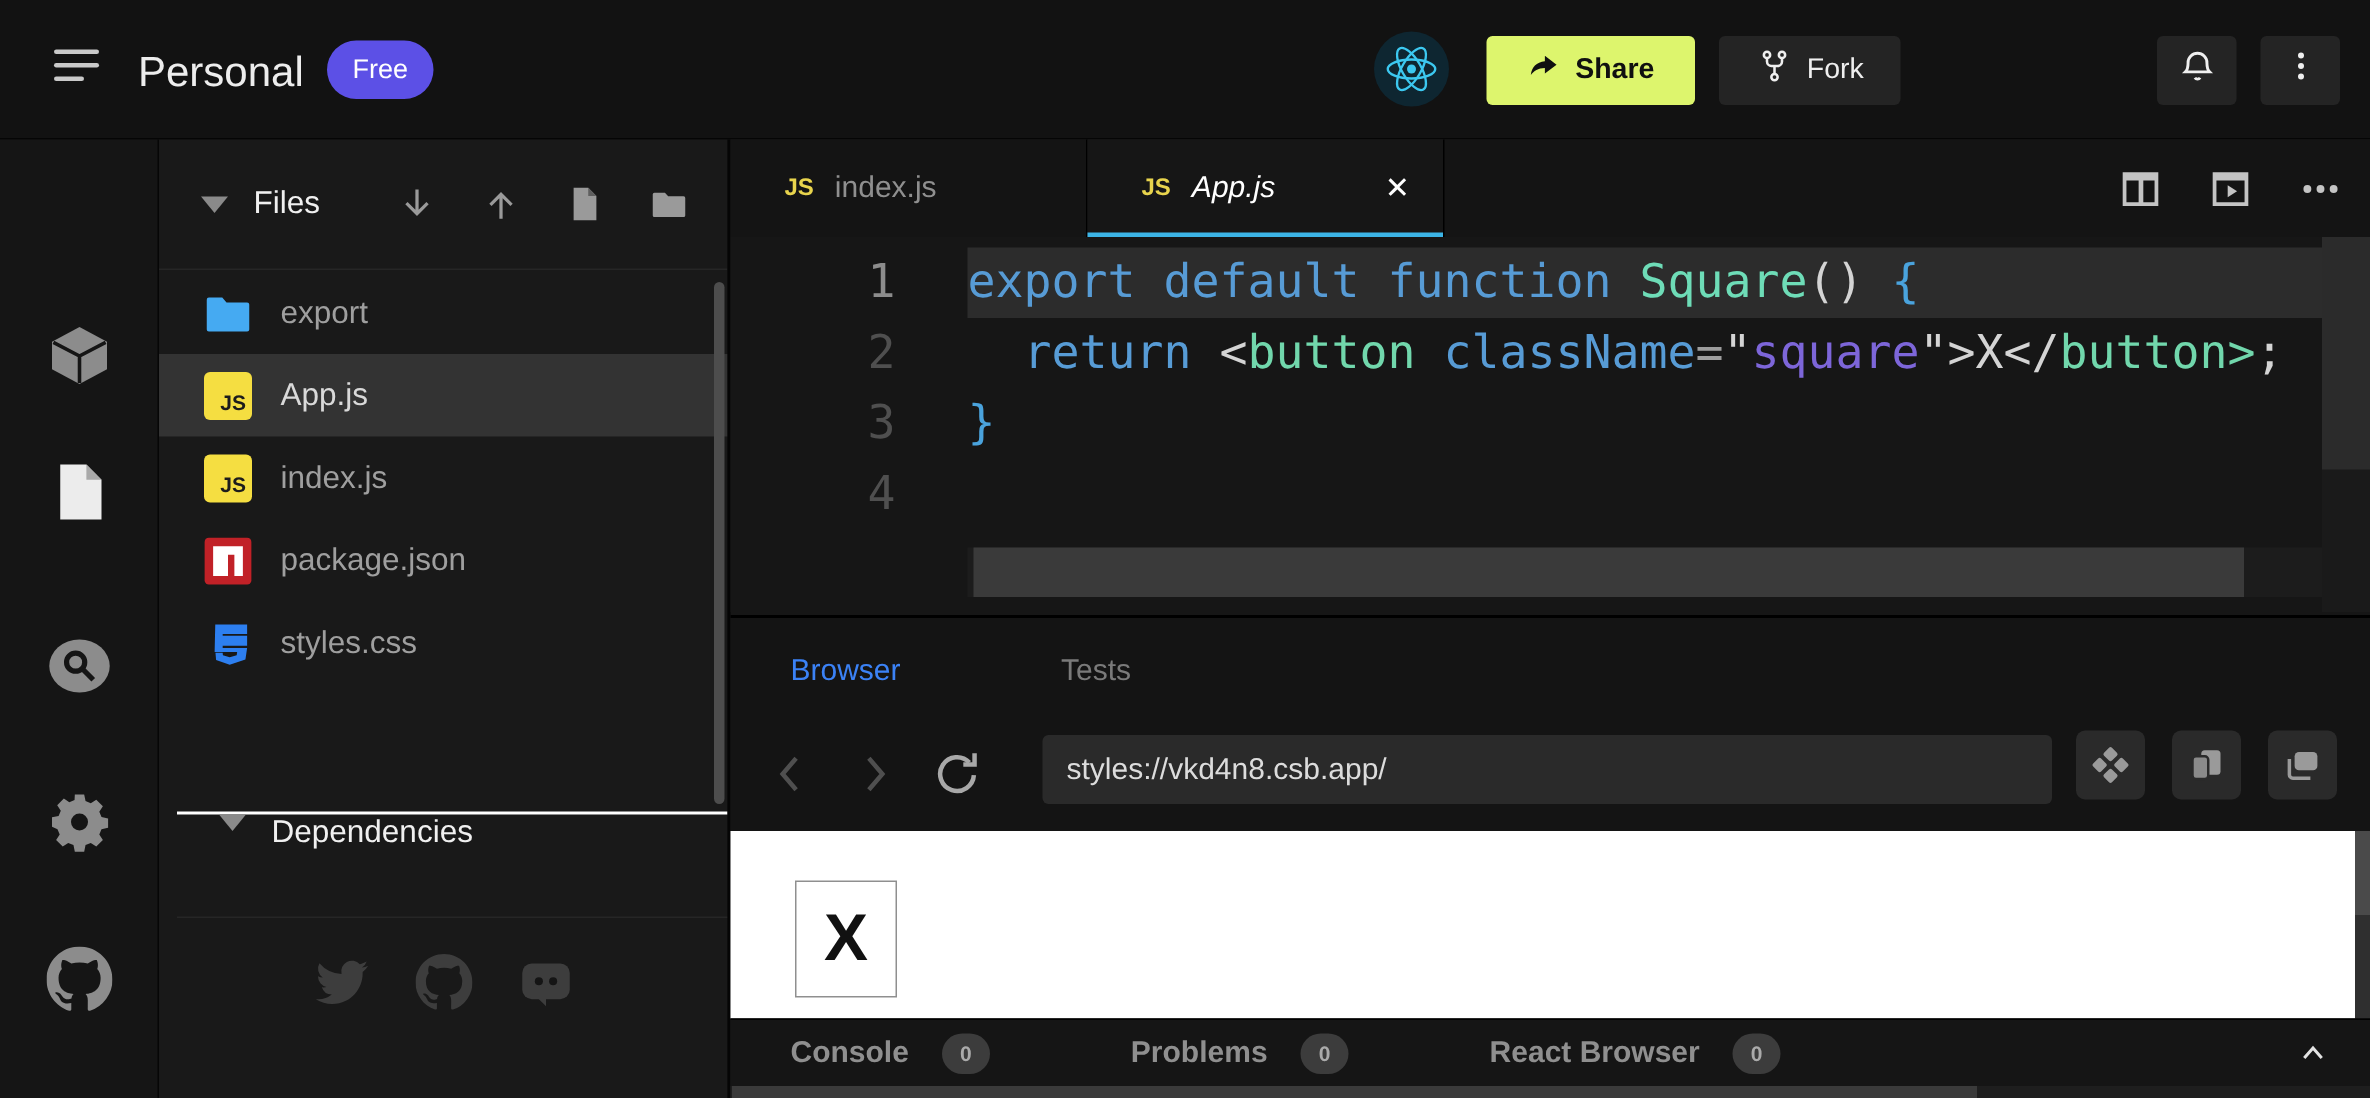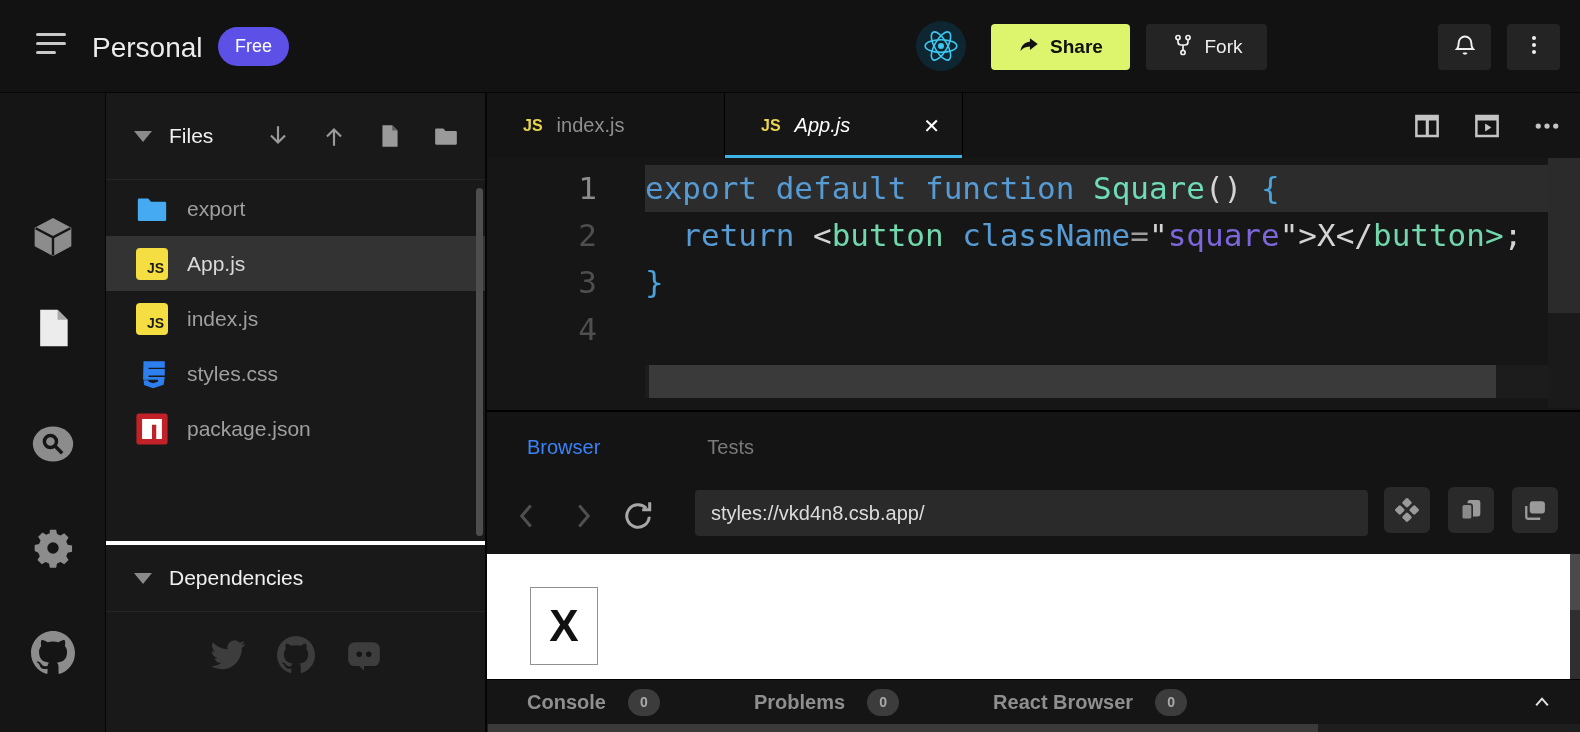--- a/index.html
+++ b/index.html
@@ -44,22 +44,22 @@
   .fh-actions .icon svg{width:26px;height:26px;display:block;}
   .filelist{position:absolute;left:0;top:88px;width:380px;}
   .frow{height:55px;display:flex;align-items:center;padding-left:29px;cursor:pointer;}
   .frow.selected{background:#333333;}
   .frow .fico{width:34px;height:34px;flex:0 0 34px;display:flex;align-items:center;justify-content:center;}
   .frow .fico svg{width:34px;height:34px;display:block;}
   .frow .flabel{margin-left:18px;font-size:21px;color:#9f9f9f;}
   .frow.selected .flabel{color:#d9d9d9;}
   .js-badge{width:32px;height:32px;border-radius:4px;background:#f5de41;color:#1c1c1c;font-weight:800;
        font-size:14px;display:flex;align-items:flex-end;justify-content:flex-end;padding:4px;}
-  .deps-head{position:absolute;left:0;top:448px;width:380px;height:71px;display:flex;align-items:center;
-       border-top:4px solid #ffffff;border-bottom:1px solid #262626;}
+  .deps-head{position:absolute;left:12px;top:448px;width:380px;height:71px;display:flex;align-items:flex-start;
+       border-top:2px solid #ffffff;border-bottom:1px solid #262626;}
   .social{position:absolute;left:0;top:543px;width:380px;display:flex;justify-content:center;gap:30px;}
   .social .icon svg{width:38px;height:38px;display:block;}
   .exp-scroll{position:absolute;right:2px;top:95px;width:7px;height:348px;border-radius:4px;background:#4d4d4d;}
 
   
   .edcol{position:absolute;left:485px;top:93px;width:1095px;height:639px;background:#161616;border-left:2px solid #050505;}
 
   .tabbar{position:absolute;left:0;top:0;width:1093px;height:65px;background:#141414;display:flex;}
   .etab{position:relative;width:238px;height:65px;display:flex;align-items:center;padding-left:36px;
        border-right:1px solid #000;cursor:pointer;}
@@ -259,34 +259,34 @@
           <span class="flabel">App.js</span>
         </div>
         <div class="frow">
           <span class="fico">
             <span class="js-badge">JS</span>
           </span>
           <span class="flabel">index.js</span>
         </div>
         <div class="frow">
           <span class="fico">
-            <svg viewBox="0 0 24 24" fill="#2d7ff0">
-              <path d="M6 3h15v4.5H9.5v.9H21v4.7H9.5v1H21l-.8 5.4L12.8 22l-6.4-2.2-.3-3.4h3.4l.1 1.1 3.2 1 3.3-1 .2-1.5H5.7z"></path>
-            </svg>
-          </span>
-          <span class="flabel">styles.css</span>
-        </div>
-        <div class="frow">
-          <span class="fico">
             <svg viewBox="0 0 24 24">
               <rect x="1" y="1" width="22" height="22" rx="2" fill="#c12127"></rect>
               <path fill="#fff" d="M5 5h14v14h-4V9h-3v10H5z"></path>
             </svg>
           </span>
           <span class="flabel">package.json</span>
+        </div>
+        <div class="frow">
+          <span class="fico">
+            <svg viewBox="0 0 24 24" fill="#2d7ff0">
+              <path d="M6 3h15v4.5H9.5v.9H21v4.7H9.5v1H21l-.8 5.4L12.8 22l-6.4-2.2-.3-3.4h3.4l.1 1.1 3.2 1 3.3-1 .2-1.5H5.7z"></path>
+            </svg>
+          </span>
+          <span class="flabel">styles.css</span>
         </div>
       </div>
     <div class="deps-head">
       <span class="tri"></span>
       <span class="sec-title">Dependencies</span>
     </div>
     <div class="social">
         <span><span class="icon "><svg viewBox="0 0 24 24">
               <path fill="#3d3d3d" d="M23 4.9c-.8.4-1.7.6-2.6.8a4.5 4.5 0 002-2.5c-.9.5-1.9.9-2.9 1.1a4.5 4.5 0 00-7.7 4.1A12.8 12.8 0 012.5 3.9a4.5 4.5 0 001.4 6 4.4 4.4 0 01-2-.5v.1a4.5 4.5 0 003.6 4.4 4.5 4.5 0 01-2 .1 4.5 4.5 0 004.2 3.1A9 9 0 011 19a12.7 12.7 0 006.9 2c8.3 0 12.8-6.9 12.8-12.8v-.6A9.2 9.2 0 0023 4.9z"></path>
             </svg></span></span>

